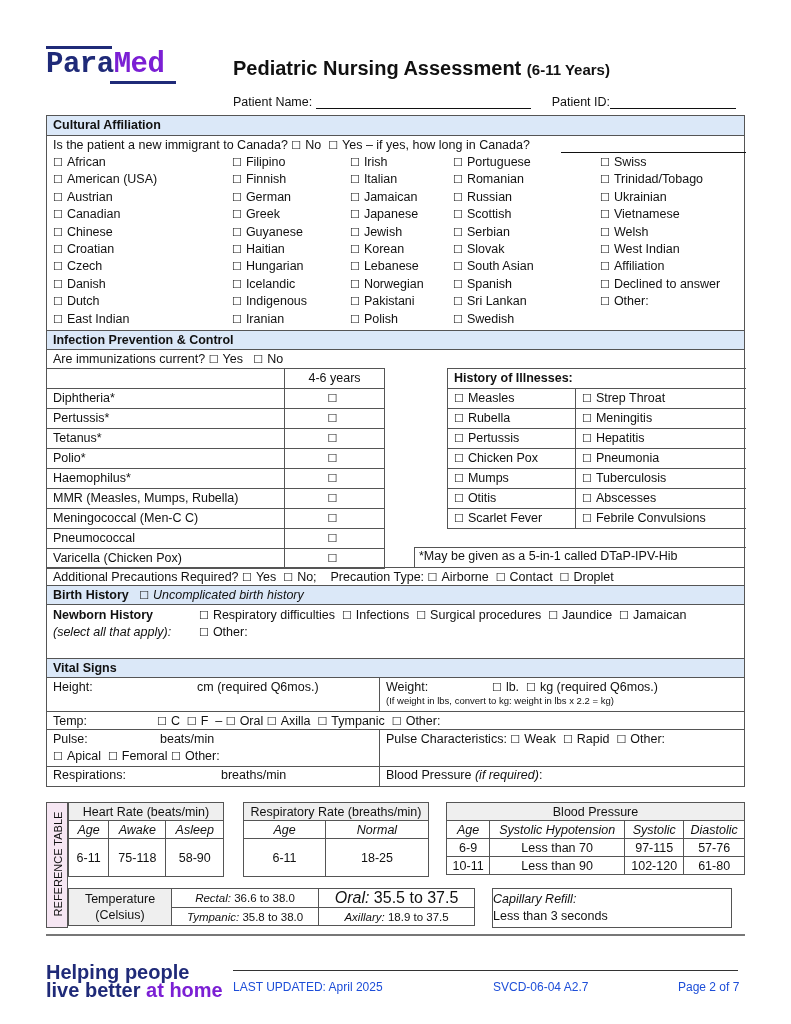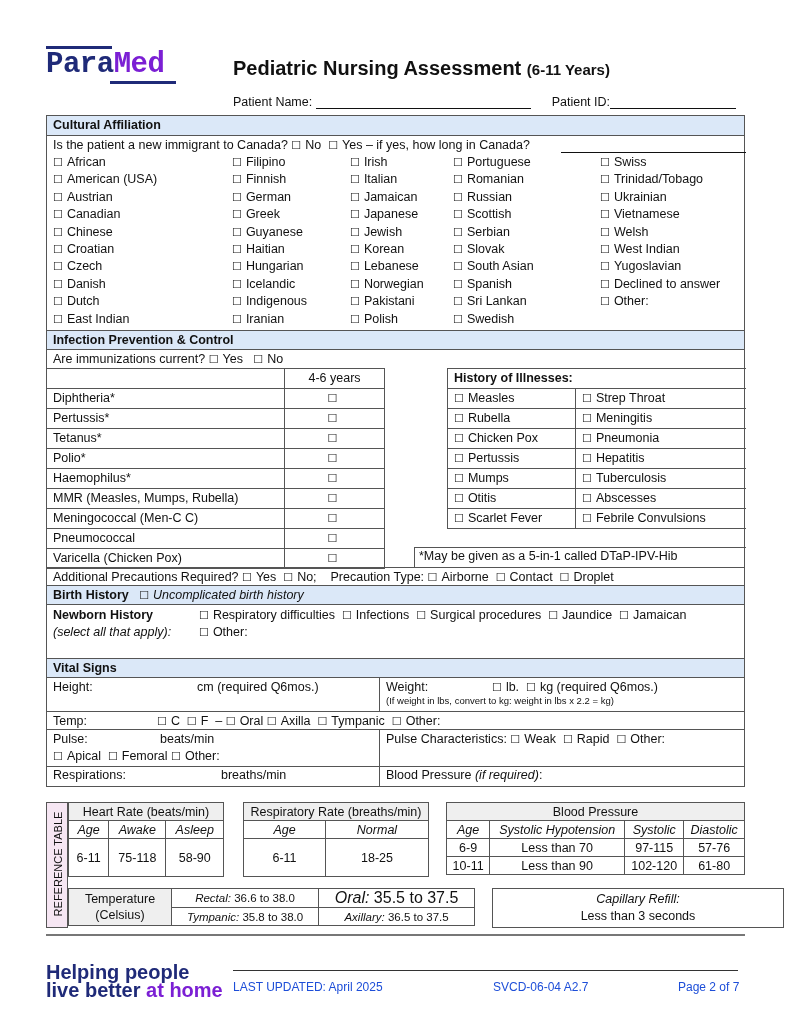--- a/index.html
+++ b/index.html
@@ -103,21 +103,21 @@
     <span class="cb">Welsh</span>
     <span class="cb">Croatian</span>
     <span class="cb">Haitian</span>
     <span class="cb">Korean</span>
     <span class="cb">Slovak</span>
     <span class="cb">West Indian</span>
     <span class="cb">Czech</span>
     <span class="cb">Hungarian</span>
     <span class="cb">Lebanese</span>
     <span class="cb">South Asian</span>
-    <span class="cb">Yugoslavian</span>
+    <span class="cb">Affiliation</span>
     <span class="cb">Danish</span>
     <span class="cb">Icelandic</span>
     <span class="cb">Norwegian</span>
     <span class="cb">Spanish</span>
     <span class="cb">Declined to answer</span>
     <span class="cb">Dutch</span>
     <span class="cb">Indigenous</span>
     <span class="cb">Pakistani</span>
     <span class="cb">Sri Lankan</span>
     <span class="cb">Other:</span>
@@ -186,26 +186,26 @@
           </tr>
       <tr>
             <td class="cb" style="width:128px">Measles</td>
             <td class="cb" style="border-right:none">Strep Throat</td>
           </tr>
       <tr>
             <td class="cb">Rubella</td>
             <td class="cb" style="border-right:none">Meningitis</td>
           </tr>
       <tr>
+            <td class="cb">Pertussis</td>
+            <td class="cb" style="border-right:none">Hepatitis</td>
+          </tr>
+      <tr>
             <td class="cb">Chicken Pox</td>
             <td class="cb" style="border-right:none">Pneumonia</td>
-          </tr>
-      <tr>
-            <td class="cb">Pertussis</td>
-            <td class="cb" style="border-right:none">Hepatitis</td>
           </tr>
       <tr>
             <td class="cb">Mumps</td>
             <td class="cb" style="border-right:none">Tuberculosis</td>
           </tr>
       <tr>
             <td class="cb">Otitis</td>
             <td class="cb" style="border-right:none">Abscesses</td>
           </tr>
       <tr>
@@ -369,26 +369,26 @@
 
   <table class="reftbl" style="position:absolute;left:22px;top:86px;width:407px">
     <tbody>
         <tr>
           <td rowspan="2" class="h" style="width:103px;line-height:16px"><span>Temperature</span><br><span>(Celsius)</span></td>
       <td style="font-size:11.5px"><span class="it">Rectal:</span> <span>36.6 to 38.0</span></td>
       <td style="font-size:16px"><span class="it">Oral:</span> <span>35.5 to 37.5</span></td>
         </tr>
     <tr>
       <td style="font-size:11.5px"><span class="it">Tympanic:</span> <span>35.8 to 38.0</span></td>
-      <td style="font-size:11.5px"><span class="it">Axillary:</span> <span>36.5 to 37.5</span></td>
+      <td style="font-size:11.5px"><span class="it">Axillary:</span> <span>18.9 to 37.5</span></td>
         </tr>
   </tbody>
     </table>
 
-  <div style="position:absolute;left:446px;top:86px;width:292px;height:40px;border:1px solid #555;text-align:center;line-height:17px;padding-top:2px">
+  <div style="position:absolute;left:446px;top:86px;width:240px;height:40px;border:1px solid #555;line-height:17px;padding-top:2px">
     <div class="it">Capillary Refill:</div>
     <div>Less than 3 seconds</div>
   </div>
 </div>
 
 <div class="abs footer-line"></div>
 <div class="abs tag">
   <div>Helping people</div>
   <div><span>live better </span><span class="p">at home</span></div>
 </div>

